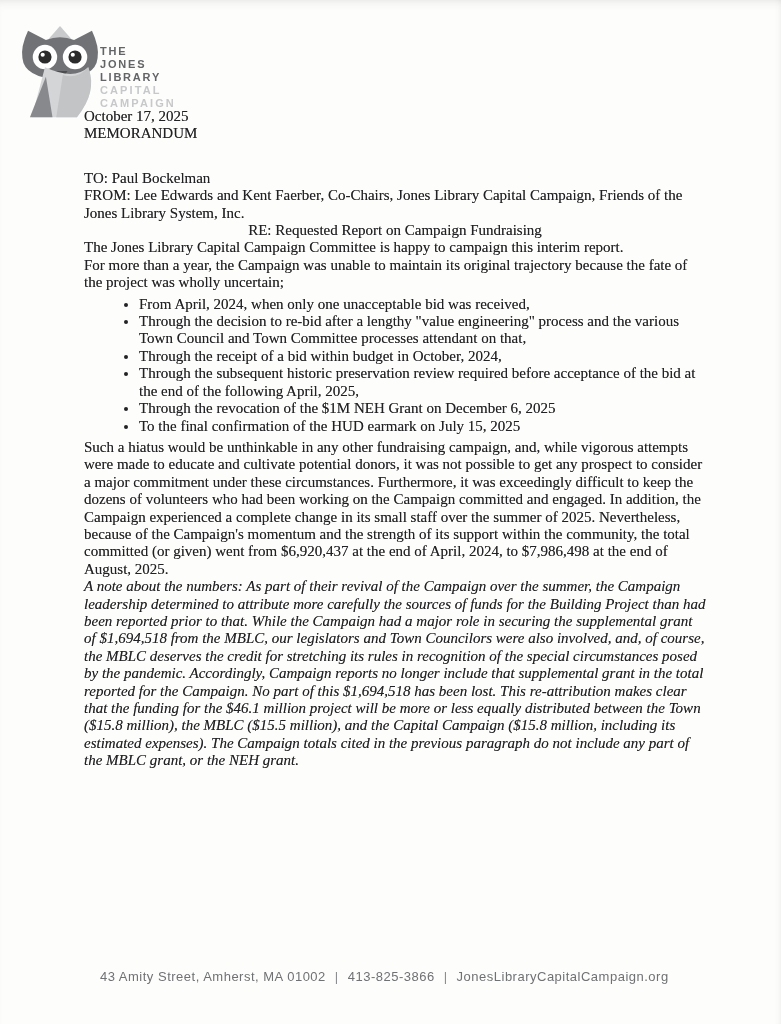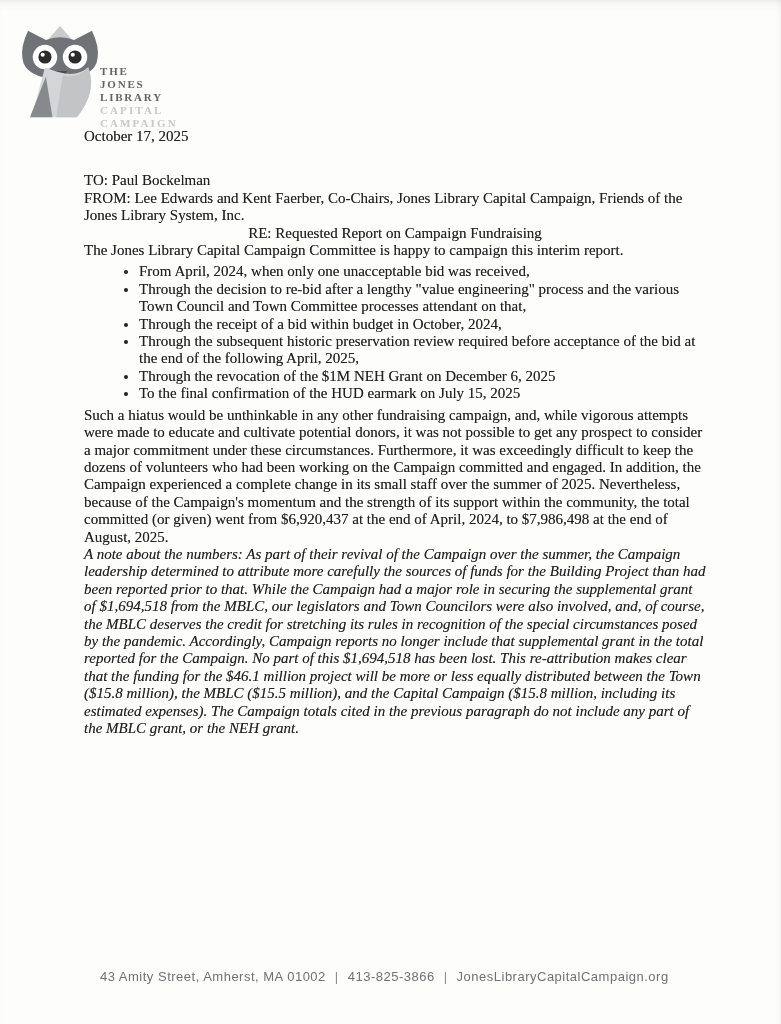--- a/index.html
+++ b/index.html
@@ -20,31 +20,31 @@
     position: absolute;
     inset: 0;
     pointer-events: none;
     box-shadow: inset 0 8px 12px -10px rgba(80,80,80,.25),
                 inset -6px 0 10px -9px rgba(80,80,80,.18);
   }
 
   
   .letterhead { position: absolute; left: 18px; top: 26px; }
   .owl { position: absolute; left: 0; top: 0; }
-  .brand { position: absolute; left: 82px; top: 39px; font-family: Liberation Serif, serif; }
+  .brand { position: absolute; left: 82px; top: 19px; font-family: Liberation Sans, sans-serif; }
   .brand-line {
     font-size: 11px; font-weight: 700; letter-spacing: 1.8px;
     line-height: 13px; color: #636466; text-transform: uppercase;
   }
   .brand-line.light { color: #c7c8ca; letter-spacing: 2.1px; }
 
   
   .doc {
     position: absolute;
-    left: 84px; top: 128px;
+    left: 84px; top: 108px;
     width: 622px;
     font-size: 15px;
     line-height: 17.4px;
     color: #222224;
     text-shadow: 0 0 .45px rgba(40,40,40,.55);
   }
   .doc p { margin: 0; }
   .p-heading   { margin-top: 19px; }
   .p-addr      { margin-top: 27px; font-family: Liberation Serif, serif; }
   .p-re        { margin-top: 18px; text-align: center; }
@@ -98,30 +98,32 @@
       <div class="brand-line">JONES</div>
       <div class="brand-line">LIBRARY</div>
       <div class="brand-line light">CAPITAL</div>
       <div class="brand-line light">CAMPAIGN</div>
     </div>
   </header>
 
   <main class="doc">
     <p class="p-date">October 17, 2025</p>
 
+    <p class="p-heading">MEMORANDUM</p>
 
     <div class="p-addr">
       <p>TO: Paul Bockelman</p>
       <p>FROM: Lee Edwards and Kent Faerber, Co-Chairs, Jones Library Capital Campaign, Friends of the Jones Library System, Inc.</p>
     </div>
 
     <p class="p-re">RE: Requested Report on Campaign Fundraising</p>
 
     <p class="p-intro">The Jones Library Capital Campaign Committee is happy to campaign this interim report.</p>
 
+    <p class="p-lead">For more than a year, the Campaign was unable to maintain its original trajectory because the fate of the project was wholly uncertain;</p>
 
     <ul class="timeline">
       <li>From April, 2024, when only one unacceptable bid was received,</li>
       <li>Through the decision to re-bid after a lengthy "value engineering" process and the various Town Council and Town Committee processes attendant on that,</li>
       <li>Through the receipt of a bid within budget in October, 2024,</li>
       <li>Through the subsequent historic preservation review required before acceptance of the bid at the end of the following April, 2025,</li>
       <li>Through the revocation of the $1M NEH Grant on December 6, 2025</li>
       <li>To the final confirmation of the HUD earmark on July 15, 2025</li>
     </ul>
 

